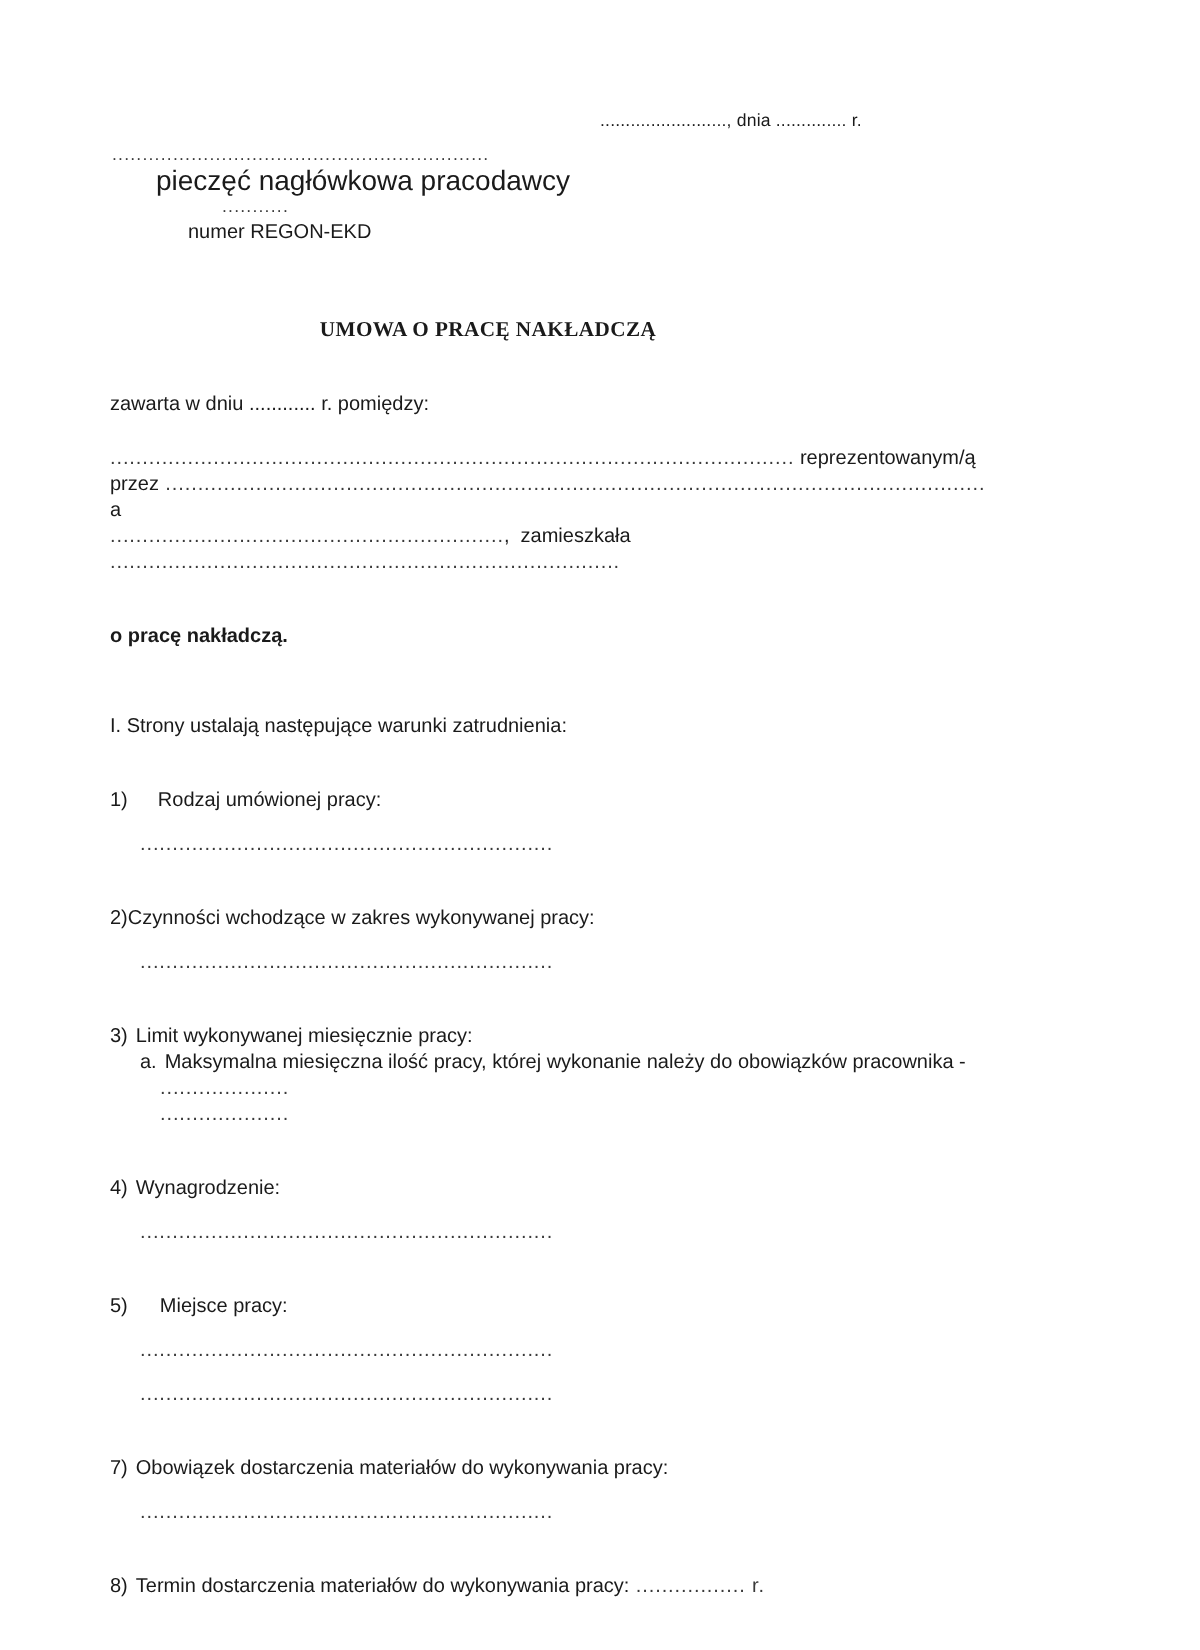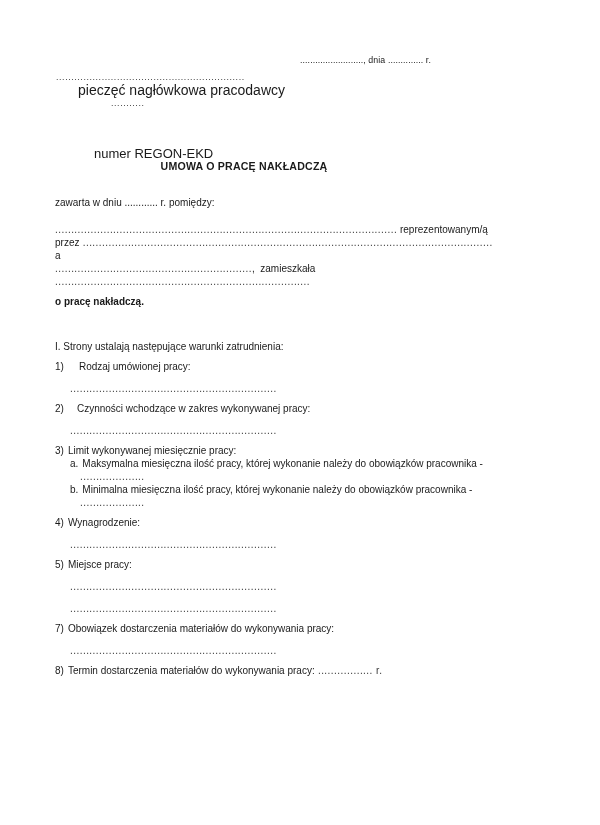--- a/index.html
+++ b/index.html
@@ -63,56 +63,56 @@
   }
   .stamp-rule-2 {
     font-size: 8.8px;
     line-height: 13px;
     letter-spacing: 0.6px;
     color: #3a3a3a;
     padding-left: 55px;
     white-space: pre;
   }
   .stamp-caption-2 {
-    font-size: 13px;
+    font-size: 10px;
     line-height: 14px;
     padding-left: 38px;
     white-space: pre;
-    margin-top: 37px;
   }
 
   
   .doc-title {
     position: absolute;
     left: 0;
     top: 160px;
     width: 488px;
     text-align: center;
     font-size: 10.6px;
     font-weight: bold;
     letter-spacing: 0.02em;
     white-space: pre;
+    font-family: Liberation Serif, serif;
   }
 
   
   .body-block {
     position: absolute;
     left: 55px;
     top: 196px;
     width: 492px;
   }
   .row {
     font-size: 10px;
     line-height: 13px;
     white-space: pre;
     min-height: 13px;
   }
   .row.gap-sm { margin-top: 9px; }
   .row.gap-md { margin-top: 14px; }
-  .row.gap-lg { margin-top: 7px; }
+  .row.gap-lg { margin-top: 24px; }
   .row.gap-xl { margin-top: 32px; }
 
   .indent-1 { padding-left: 15px; }
   .indent-2 { padding-left: 25px; }
 
   .leader { color: #3a3a3a; letter-spacing: 0.45px; }
 </style>
 </head>
 <body>
 
@@ -143,35 +143,34 @@
 
     <div class="row leader">...............................................................................</div>
 
     <div class="row gap-lg bold">o pracę nakładczą.</div>
 
     <div class="row gap-xl">I. Strony ustalają następujące warunki zatrudnienia:</div>
 
     <div class="row gap-lg"><span>1)</span><span style="padding-left:15px">Rodzaj umówionej pracy:</span></div>
     <div class="row gap-sm indent-1 leader">................................................................</div>
 
-    <div class="row gap-lg"><span>2)</span><span style="padding-left:13px">Czynności wchodzące w zakres wykonywanej pracy:</span></div>
+    <div class="row gap-lg"><span>2)</span><span style="padding-left:0">Czynności wchodzące w zakres wykonywanej pracy:</span></div>
     <div class="row gap-sm indent-1 leader">................................................................</div>
 
     <div class="row gap-lg"><span>3)</span><span style="padding-left:4px">Limit wykonywanej miesięcznie pracy:</span></div>
 
     <div class="row indent-1"><span>a.</span><span style="padding-left:4px">Maksymalna miesięczna ilość pracy, której wykonanie należy do obowiązków pracownika -</span></div>
     <div class="row indent-2 leader">....................</div>
 
-    <div class="row indent-1"><span>b.</span><span style="padding-left:4px">Minimalna miesięczna ilość pracy, której wykonanie należy do obowiązków pracownika -</span></div>
     <div class="row indent-2 leader">....................</div>
 
     <div class="row gap-lg"><span>4)</span><span style="padding-left:4px">Wynagrodzenie:</span></div>
     <div class="row gap-sm indent-1 leader">................................................................</div>
 
-    <div class="row gap-lg"><span>5)</span><span style="padding-left:4px">Miejsce pracy:</span></div>
+    <div class="row gap-lg"><span>5)</span><span style="padding-left:16px">Miejsce pracy:</span></div>
     <div class="row gap-sm indent-1 leader">................................................................</div>
 
     <div class="row gap-sm indent-1 leader">................................................................</div>
 
     <div class="row gap-lg"><span>7)</span><span style="padding-left:4px">Obowiązek dostarczenia materiałów do wykonywania pracy:</span></div>
     <div class="row gap-sm indent-1 leader">................................................................</div>
 
     <div class="row gap-lg"><span>8)</span><span style="padding-left:4px">Termin dostarczenia materiałów do wykonywania pracy:</span><span class="leader"> ................. r.</span></div>
 
   </div>

